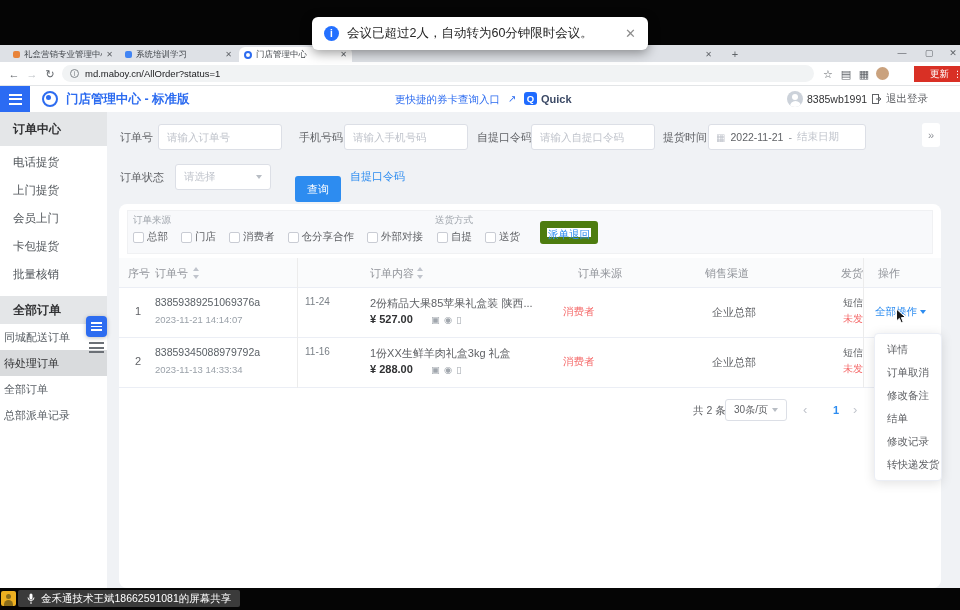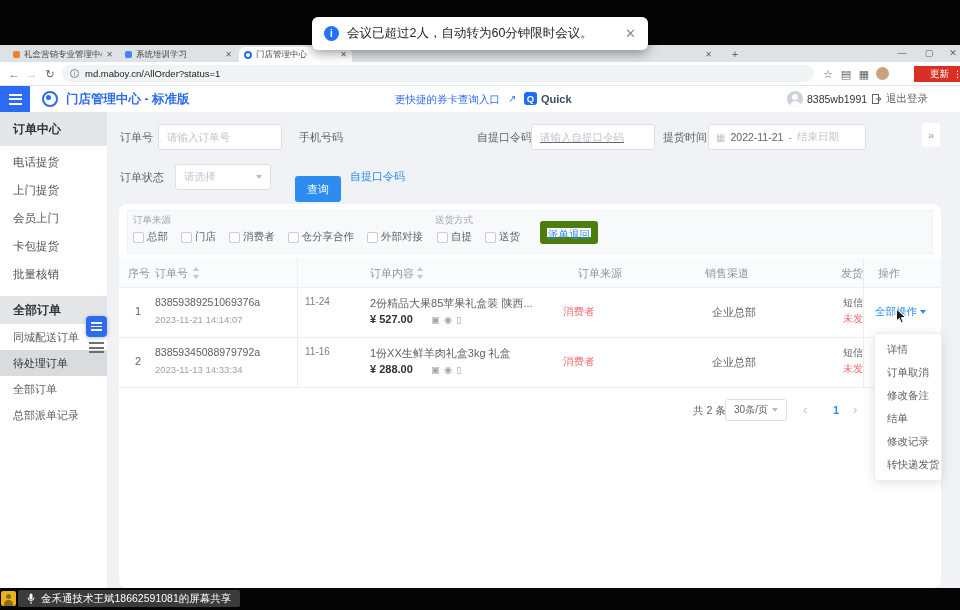--- a/index.html
+++ b/index.html
@@ -73,21 +73,21 @@
   
   .content{position:absolute;left:0;top:112px;width:840px;height:476px;background:#f0f2f5}
 
   
   .sidebar{position:absolute;left:0;top:0;width:107px;height:476px;background:#fff}
   .sb-h{position:absolute;left:0;width:107px;height:28px;line-height:28px;padding-left:13px;background:#e4e6e8;
         font-size:12px;font-weight:bold;color:#303133;white-space:nowrap}
   .sb-h1{top:0;height:34px;line-height:34px}
   .sb-item{position:absolute;left:0;width:107px;height:28px;line-height:28px;padding-left:13px;font-size:11.5px;
            color:#4e5358;white-space:nowrap}
-  .sb-sub{position:absolute;left:0;width:107px;height:26px;line-height:26px;padding-left:13px;font-size:11px;
+  .sb-sub{position:absolute;left:0;width:107px;height:26px;line-height:26px;padding-left:4px;font-size:11px;
           color:#5a6066;white-space:nowrap}
   .sb-sub.active{background:#d9dbdd;color:#303133}
 
   
   .floatw{position:absolute;left:86px;top:204px;width:21px;height:21px;background:#2d6cf0;border-radius:4px;z-index:30;
           box-shadow:0 1px 4px rgba(0,0,0,.25);display:flex;flex-direction:column;justify-content:center;align-items:center;gap:2px}
   .floatw i{display:block;width:11px;height:1.5px;background:#fff}
   .floatm{position:absolute;left:89px;top:230px;z-index:30}
   .floatm i{display:block;width:15px;height:2px;background:#6b7076;margin-bottom:2.5px}
 
@@ -273,22 +273,23 @@
         <i></i>
         <i></i>
         <i></i>
       </div>
 
     <div class="main">
 
       <span class="flabel" style="left:13px;top:12px">订单号</span>
       <input class="finput" style="left: 51px; top: 12px;" placeholder="请输入订单号">
       <span class="flabel" style="left:192px;top:12px">手机号码</span>
+      <input class="finput" style="left: 237px; top: 12px;" placeholder="请输入手机号码">
       <span class="flabel" style="left:370px;top:12px">自提口令码</span>
-      <input class="finput" style="left: 424px; top: 12px; text-decoration: underline;" placeholder="请输入自提口令码">
+      <input class="finput" style="left: 424px; top: 12px;" placeholder="请输入自提口令码">
       <span class="flabel" style="left:556px;top:12px">提货时间</span>
       <div class="datebox">
         <span class="cal">▦</span>
         <span class="dval">2022-11-21</span>
         <span class="dsep">-</span>
         <span class="dph">结束日期</span>
       </div>
       <div class="collapse">
         <span>»</span>
       </div>

